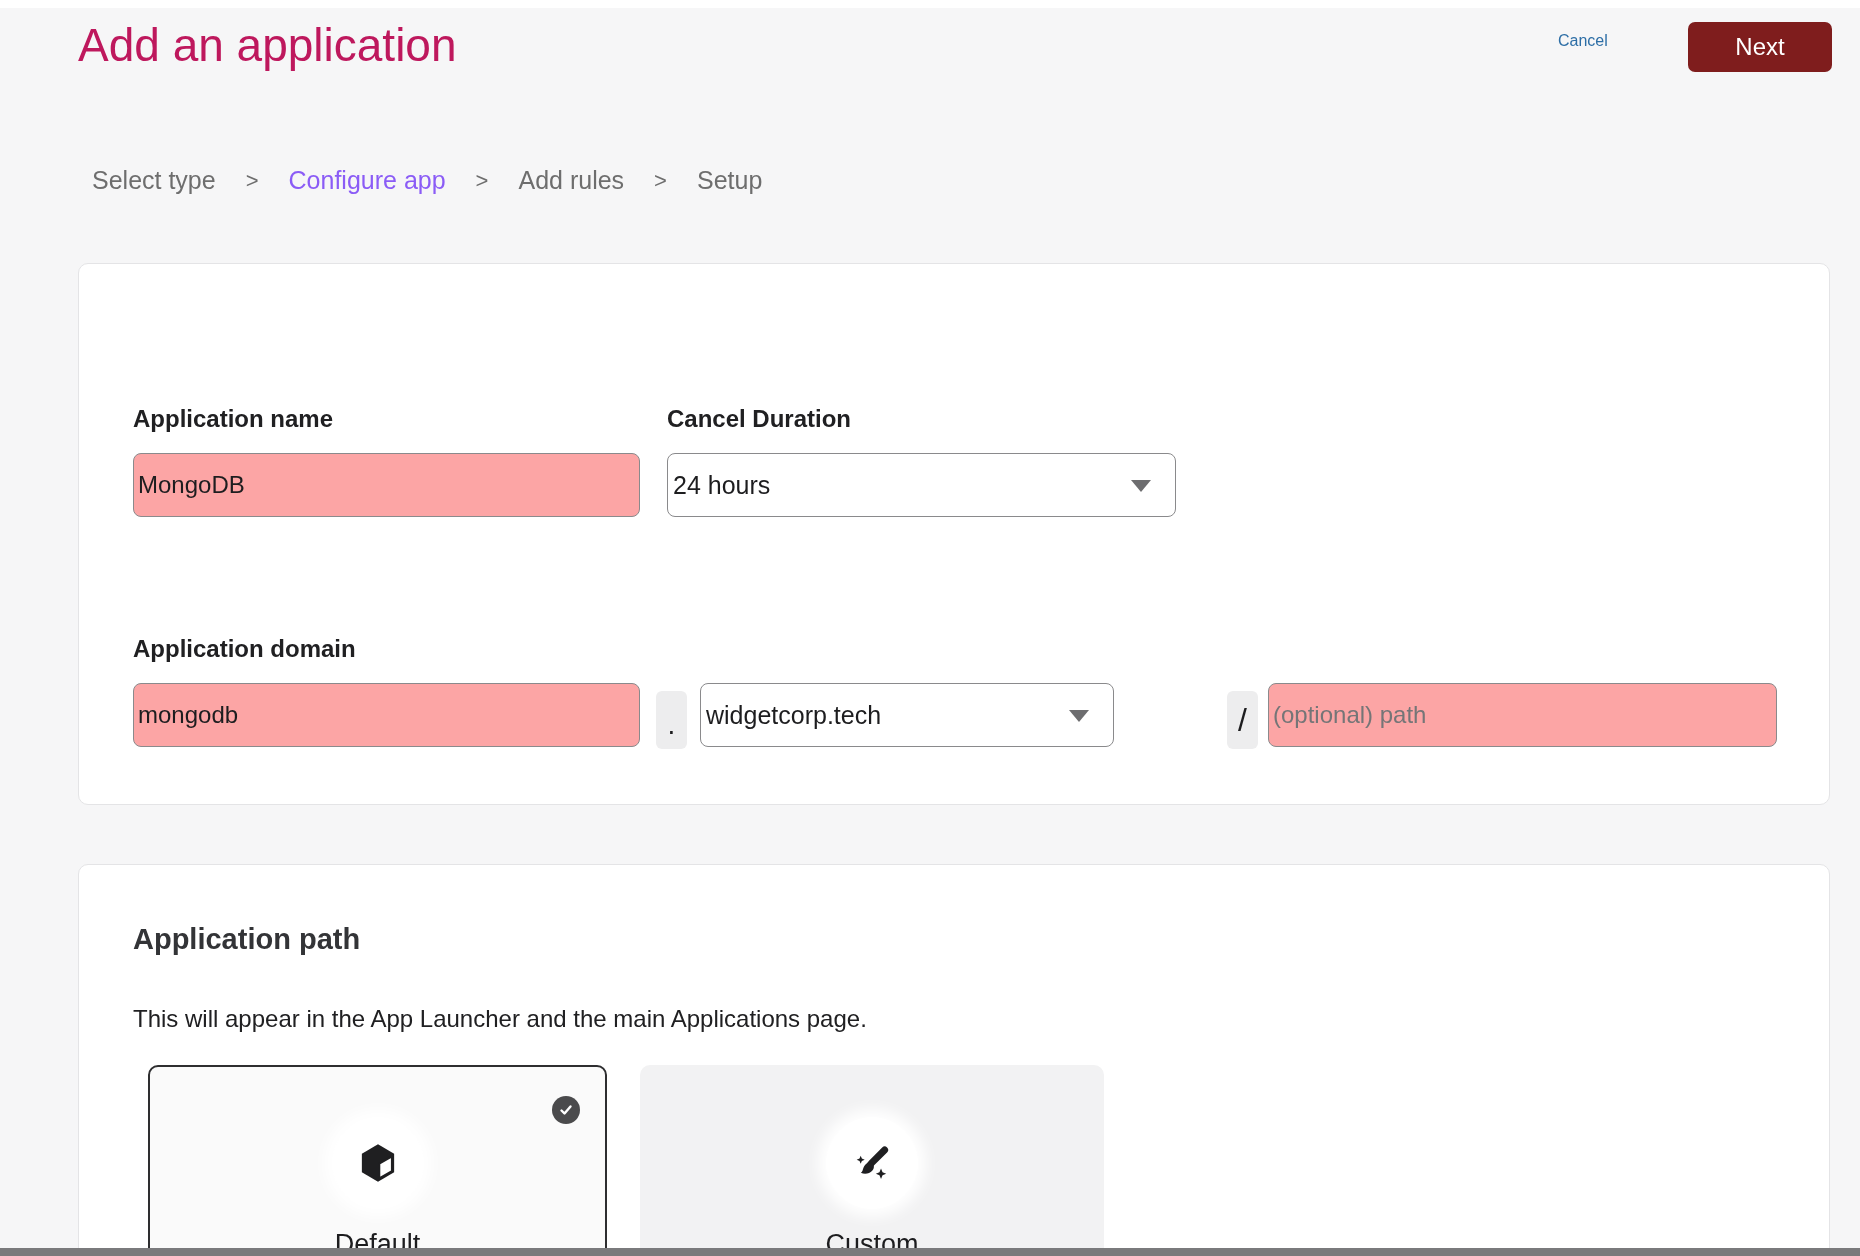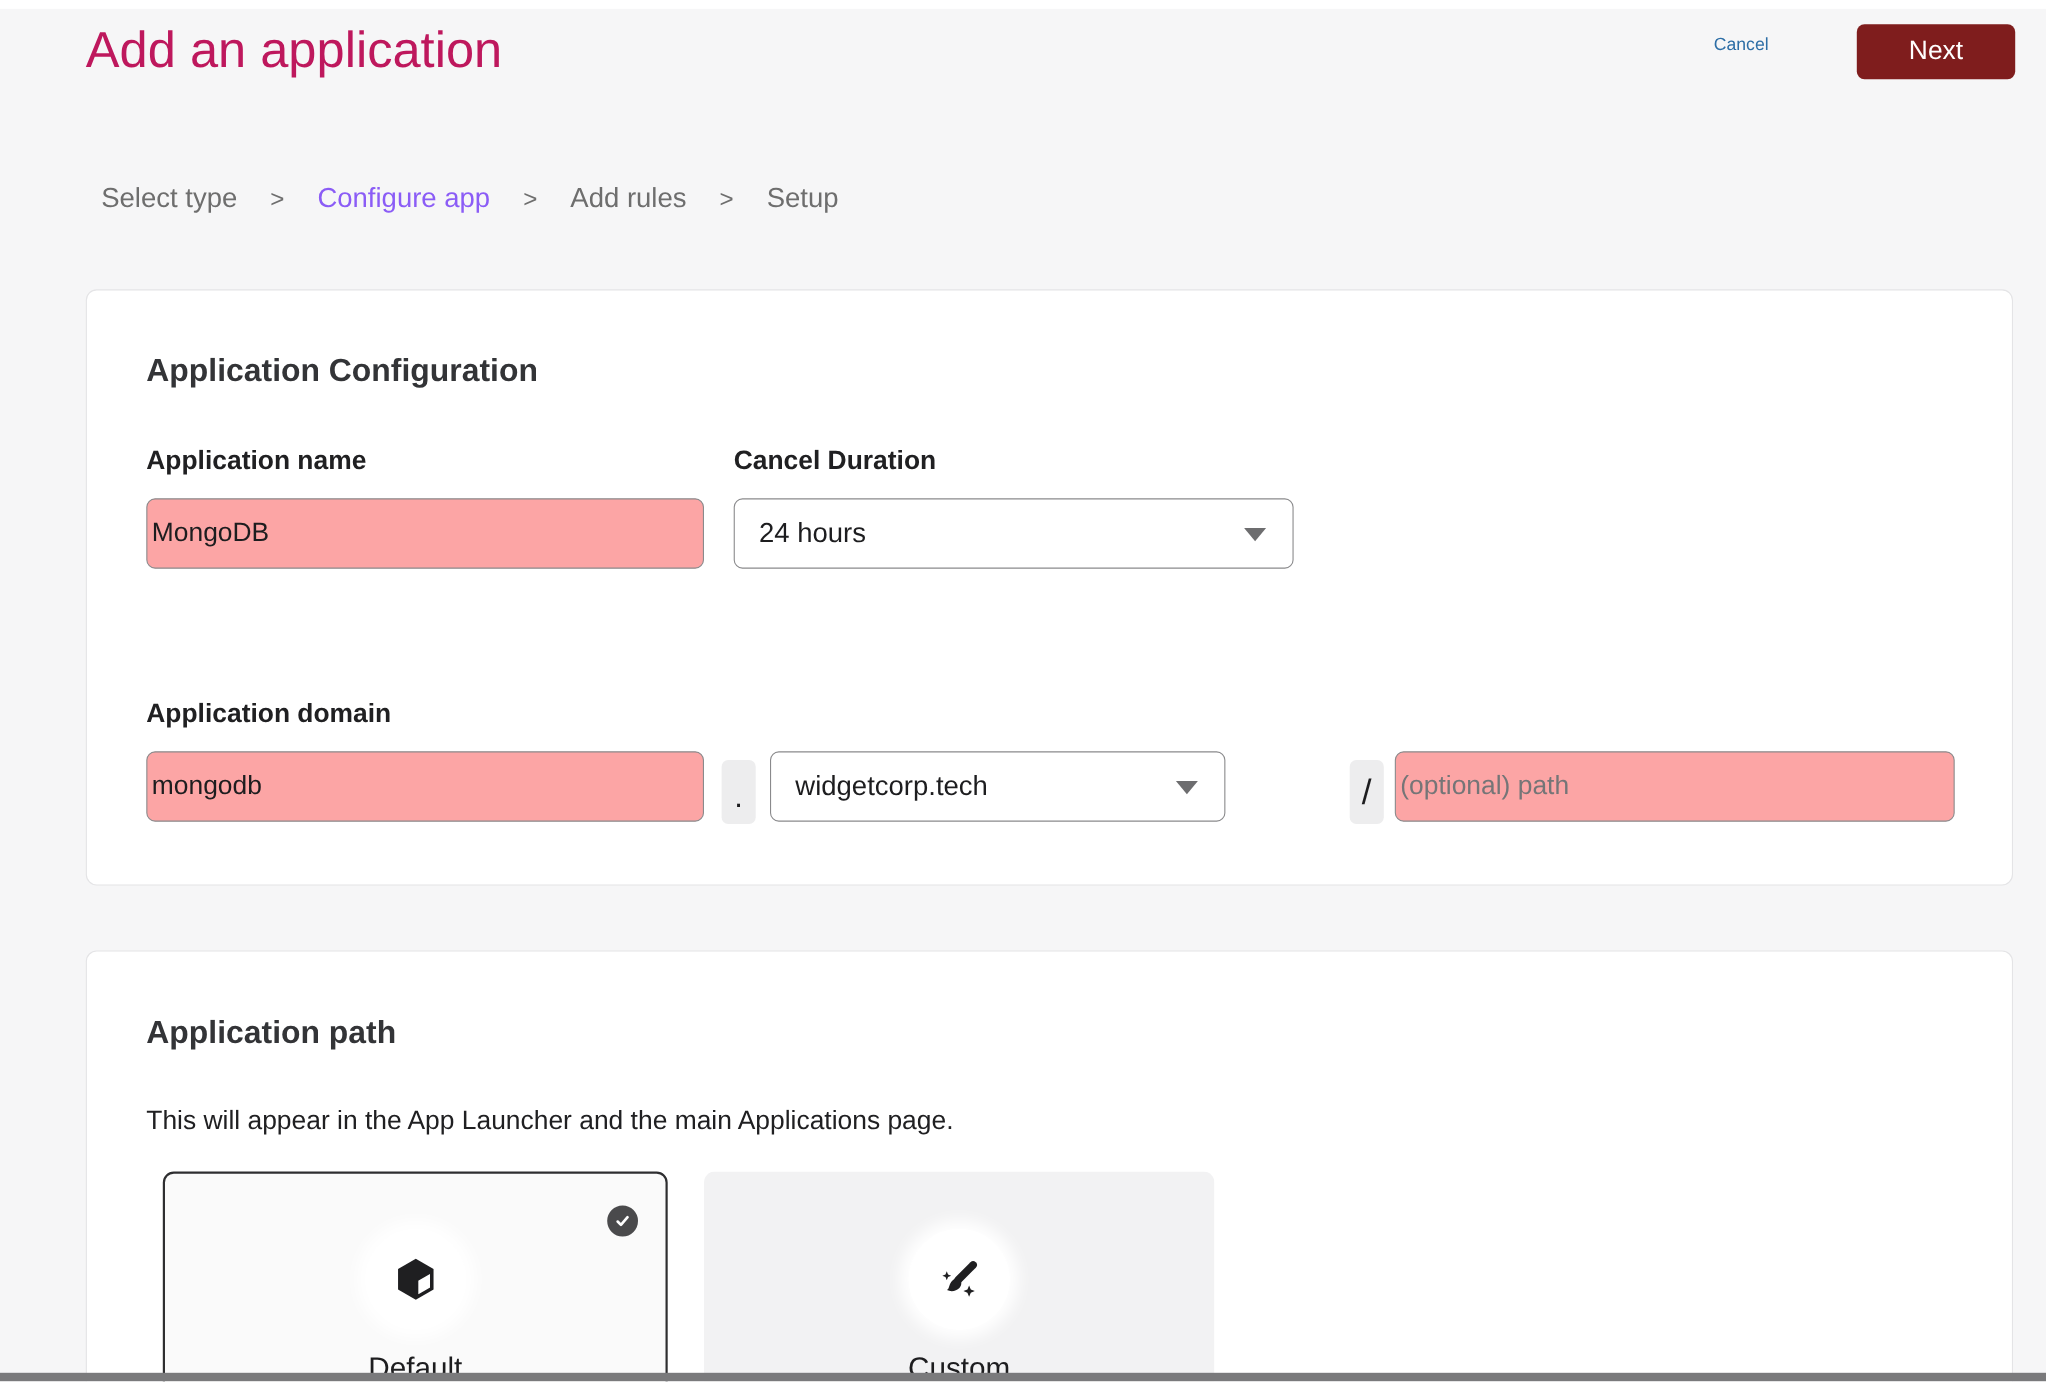--- a/index.html
+++ b/index.html
@@ -61,21 +61,21 @@
     position:absolute; height:64px;
     border:1px solid #8a8a8c; border-radius:8px; background:#fca5a5;
     font-family:inherit; font-size:24px; color:#1d1d1f; padding:0 4px;
     outline:none;
   }
   .text-input::placeholder { color:#757577; }
 
   .select-box {
     position:absolute; height:64px;
     border:1px solid #8a8a8c; border-radius:8px; background:#fff;
-    display:flex; align-items:center; padding:0 22px;
+    display:flex; align-items:center; padding:0 5px;
     font-size:25px; color:#1d1d1f; cursor:pointer;
   }
   .caret {
     position:absolute; right:24px; top:50%; margin-top:-5px;
     width:0; height:0;
     border-left:10px solid transparent; border-right:10px solid transparent;
     border-top:12px solid #6d6d6f;
   }
 
   .sep-chip {
@@ -144,21 +144,20 @@
     <span class="step">Select type</span>
     <span class="sep">&gt;</span>
     <span class="step active">Configure app</span>
     <span class="sep">&gt;</span>
     <span class="step">Add rules</span>
     <span class="sep">&gt;</span>
     <span class="step">Setup</span>
   </nav>
 
   <section class="card card-config">
-    <h2 class="card-heading">Application Configuration</h2>
 
     <label class="field-label lbl-name">Application name</label>
     <label class="field-label lbl-session">Cancel Duration</label>
 
     <input class="text-input inp-name" type="text" value="MongoDB" style="">
 
     <div class="select-box sel-session">
       <span>24 hours</span>
       <span class="caret"></span>
     </div>

